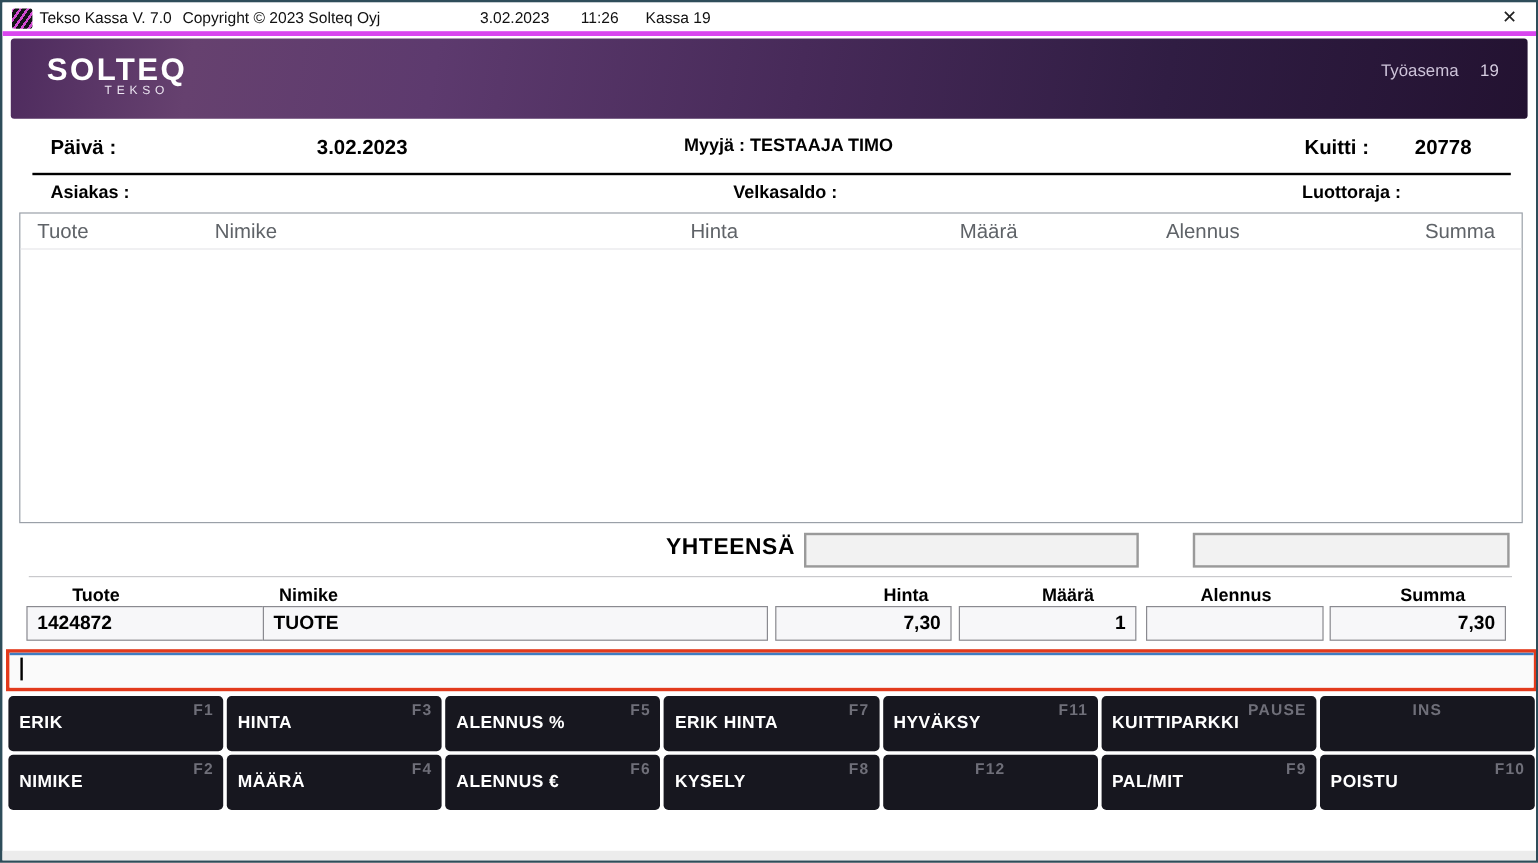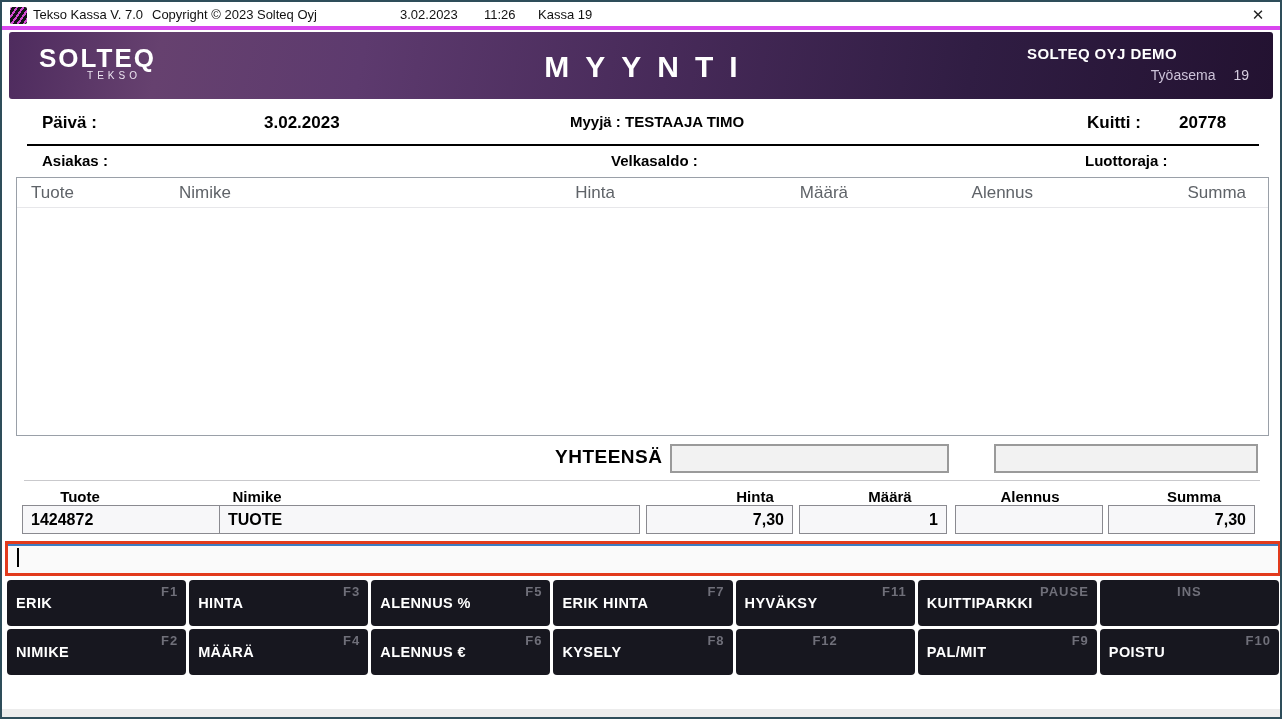--- a/index.html
+++ b/index.html
@@ -116,23 +116,21 @@
     <span class="tb-time">11:26</span>
     <span class="tb-kassa">Kassa 19</span>
     <div class="tb-close">✕</div>
   </div>
 
   <div class="appheader">
     <div class="logo">
       <div class="logo-main">SOLTEQ</div>
       <div class="logo-sub">TEKSO</div>
     </div>
-    <div class="apptitle">MYYNTI</div>
     <div class="hdr-right">
-      <div class="hdr-company">SOLTEQ OYJ DEMO</div>
       <div class="hdr-ws">
         <span>Työasema</span><span class="ws-val">19</span>
       </div>
     </div>
   </div>
 
   <div class="info">
     <span class="i-paiva-l">Päivä :</span>
     <span class="i-paiva-v">3.02.2023</span>
     <span class="i-seller">Myyjä : TESTAAJA TIMO</span>

